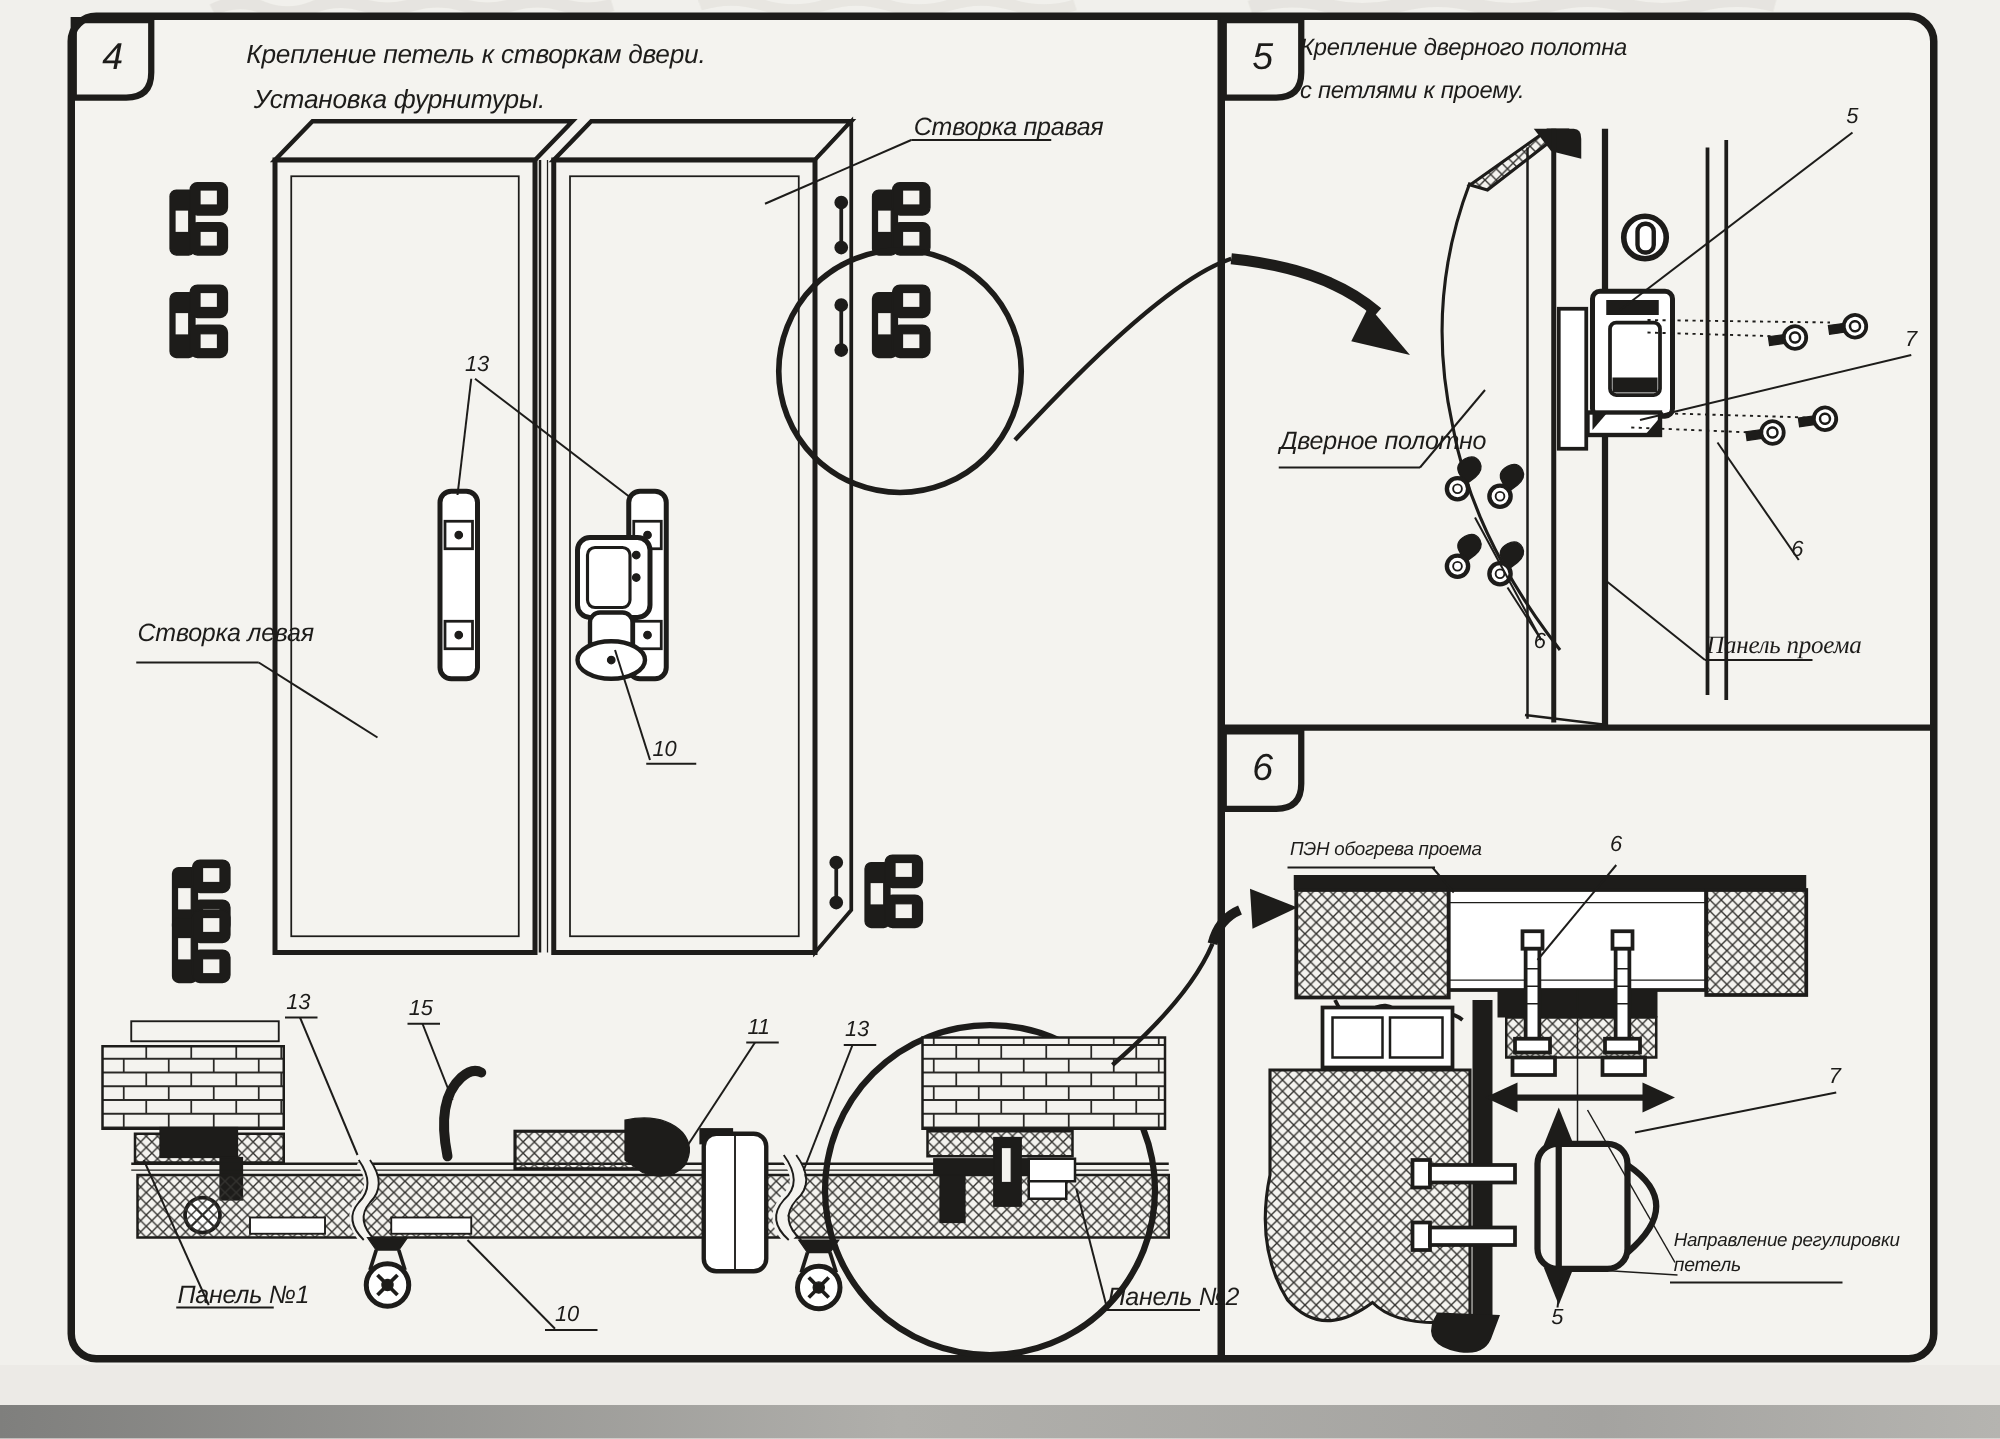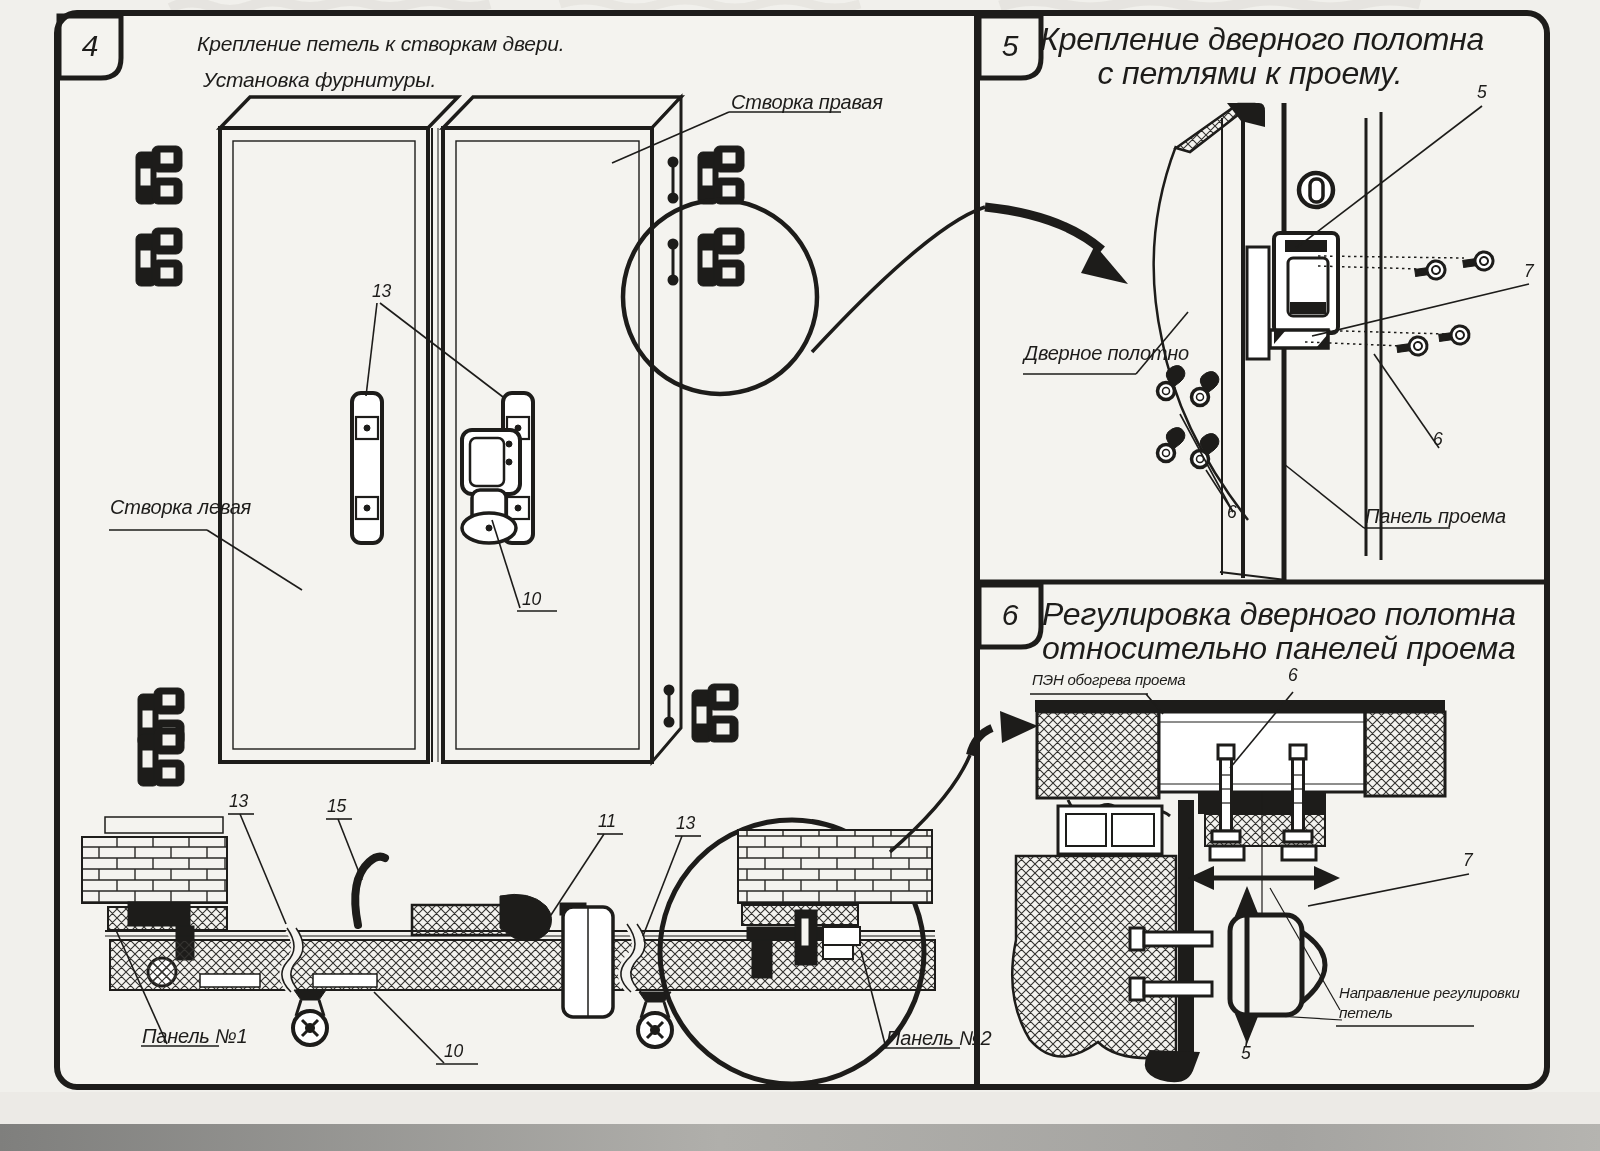--- a/index.html
+++ b/index.html
@@ -2,21 +2,21 @@
 <html><head>
 <meta charset="utf-8">
 <style>
   html,body{margin:0;padding:0;background:#e8e7e3;}
   .canvas{position:relative;width:1600px;height:1151px;background:#f1f0ec;overflow:hidden;
           font-family:"Liberation Sans",sans-serif;color:#1d1c1a;}
   .canvas svg{position:absolute;left:0;top:0;}
   .txt{position:absolute;font-style:italic;white-space:nowrap;color:#1d1c1a;letter-spacing:-0.2px;}
   .t-num{font-size:30px;display:flex;align-items:center;justify-content:center;}
   .t-title{font-size:21px;line-height:36px;}
-  .t-title-c{font-size:32px;line-height:34px;text-align:center;}
+  .t-title-c{font-size:19px;line-height:34px;}
   .t-label{font-size:20px;}
   .t-call{font-size:17.5px;}
   .num-box{width:62px;height:60px;}
 </style>
 </head>
 <body>
 
 <div class="canvas">
 
 <svg width="1600" height="1151" viewBox="0 0 1600 1151">
@@ -352,39 +352,35 @@
 <div class="txt t-num num-box" style="left:979px;top:585px;">6</div>
 
 <div class="txt t-title" style="left:197px;top:26px;">
   <div>Крепление петель к створкам двери.</div>
   <div style="padding-left:6px;">Установка фурнитуры.</div>
 </div>
 <div class="txt t-title-c" style="left:1040px;top:22px;width:420px;">
   <div>Крепление дверного полотна</div>
   <div>с петлями к проему.</div>
 </div>
-<div class="txt t-title-c" style="left:1042px;top:597px;width:420px;">
-  <div>Регулировка дверного полотна</div>
-  <div>относительно панелей проема</div>
-</div>
 
 <div class="txt t-label" style="left:731px;top:91px;">Створка правая</div>
 <div class="txt t-label" style="left:110px;top:496px;">Створка левая</div>
 <div class="txt t-label" style="left:142px;top:1025px;">Панель №1</div>
 <div class="txt t-label" style="left:886px;top:1027px;">Панель №2</div>
 <div class="txt t-call" style="left:372px;top:281px;">13</div>
 <div class="txt t-call" style="left:522px;top:589px;">10</div>
 <div class="txt t-call" style="left:229px;top:791px;">13</div>
 <div class="txt t-call" style="left:327px;top:796px;">15</div>
 <div class="txt t-call" style="left:598px;top:811px;">11</div>
 <div class="txt t-call" style="left:676px;top:813px;">13</div>
 <div class="txt t-call" style="left:444px;top:1041px;">10</div>
 
 <div class="txt t-label" style="left:1024px;top:342px;">Дверное полотно</div>
-<div class="txt t-label" style="left:1365px;top:505px;">Панель проема</div>
+<div class="txt t-label" style="left:1365px;top:505px;font-family:Liberation Serif, serif;">Панель проема</div>
 <div class="txt t-call" style="left:1477px;top:82px;">5</div>
 <div class="txt t-call" style="left:1524px;top:261px;">7</div>
 <div class="txt t-call" style="left:1433px;top:429px;">6</div>
 <div class="txt t-call" style="left:1227px;top:502px;">6</div>
 
 <div class="txt t-label" style="left:1032px;top:671px;font-size:15px;">ПЭН обогрева проема</div>
 <div class="txt t-call" style="left:1288px;top:665px;">6</div>
 <div class="txt t-call" style="left:1463px;top:850px;">7</div>
 <div class="txt t-label" style="left:1339px;top:984px;font-size:15px;">Направление регулировки</div>
 <div class="txt t-label" style="left:1339px;top:1004px;font-size:15.5px;">петель</div>

